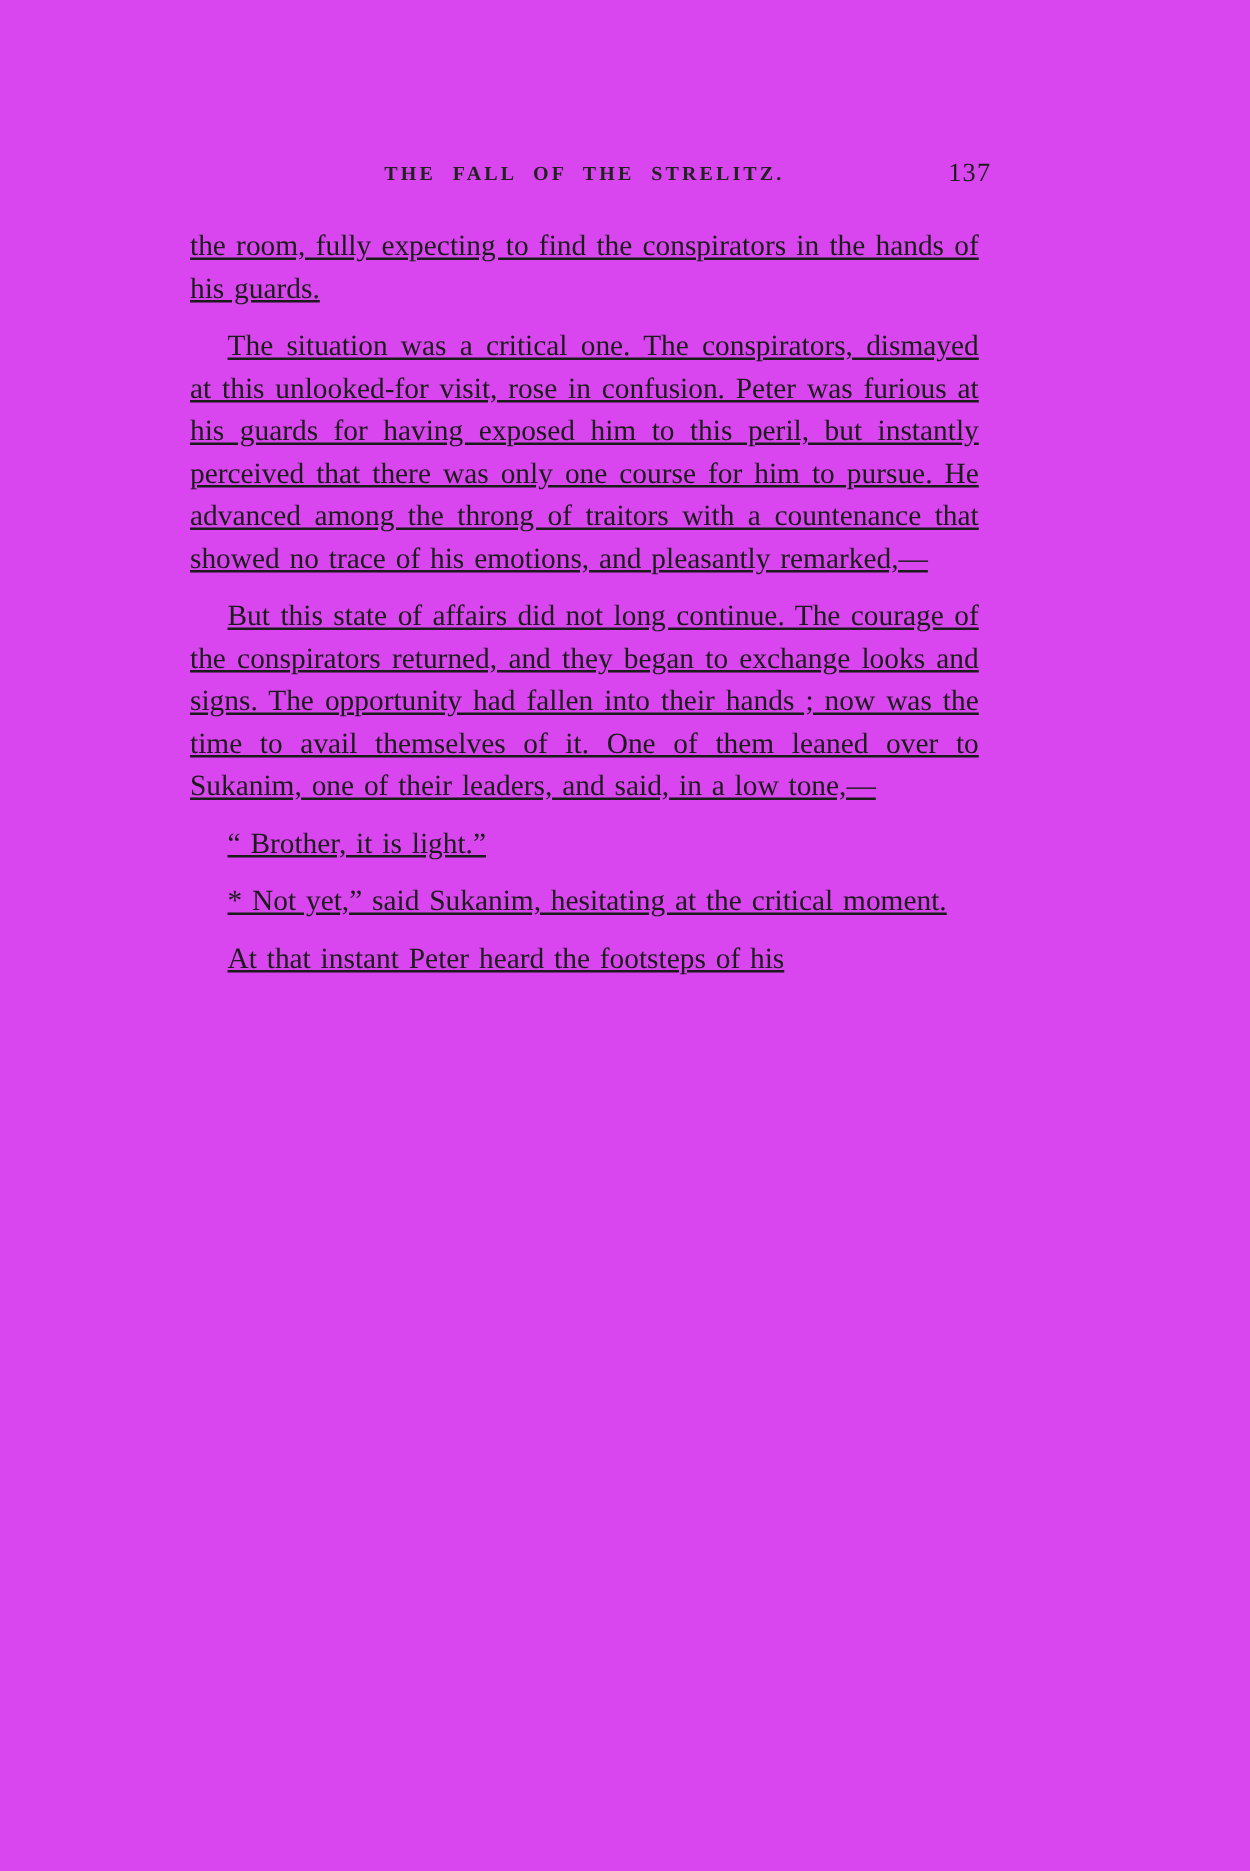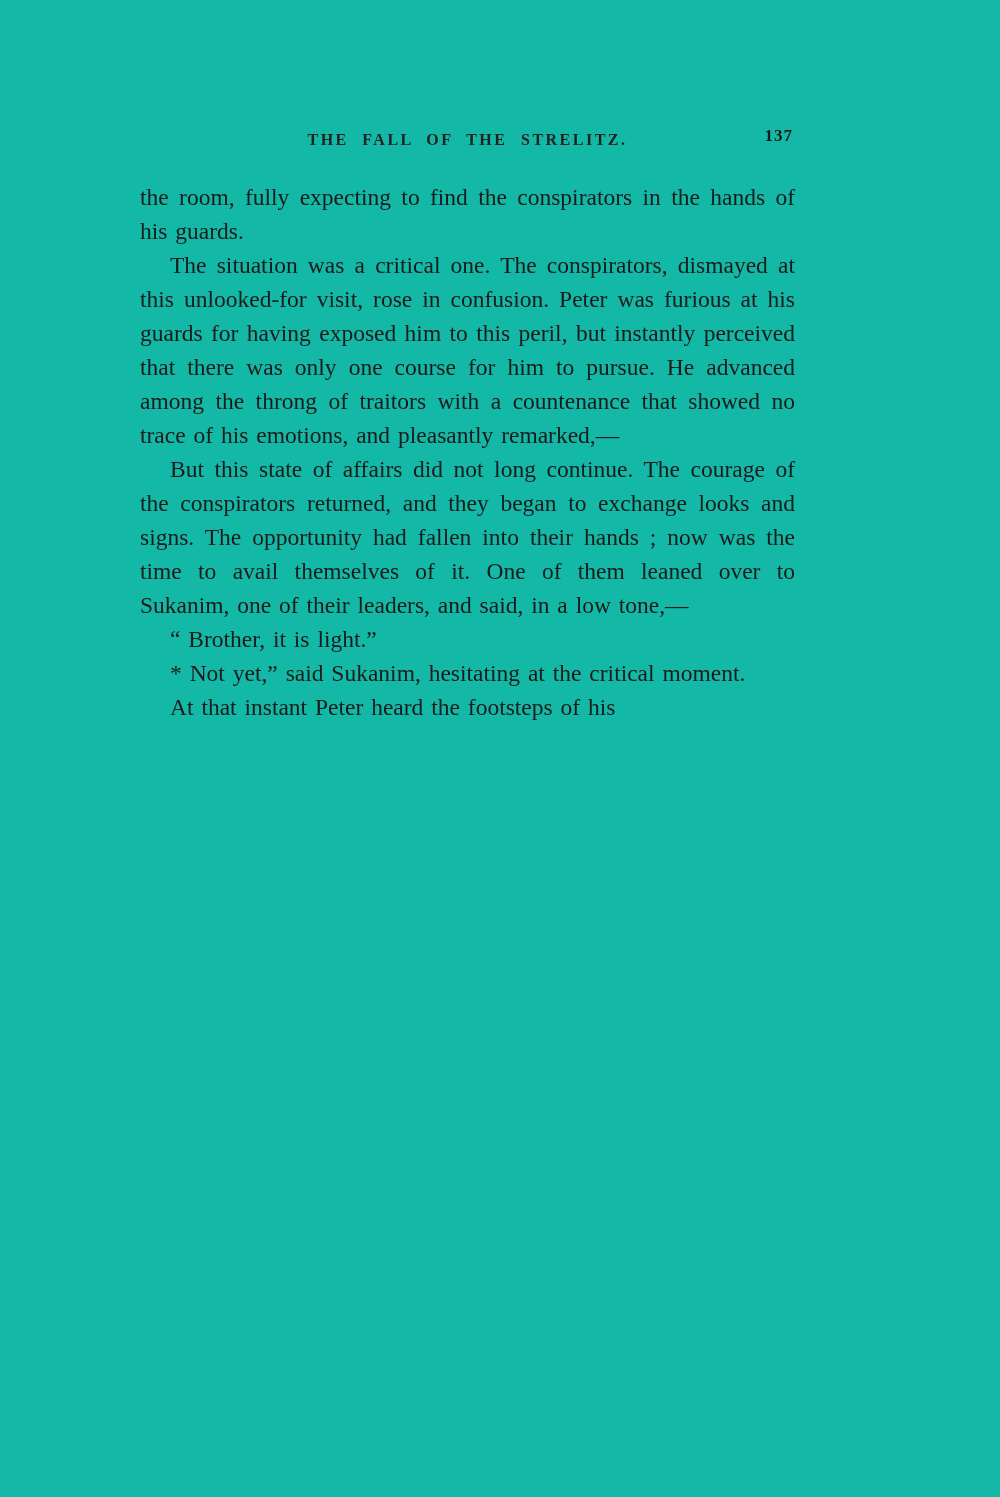--- a/index.html
+++ b/index.html
@@ -5,21 +5,21 @@
   html, body {
     margin: 0;
     padding: 0;
     background: #e8e8e8;
   }
   .page {
     position: relative;
     width: 1000px;
     height: 1497px;
     margin: 0 auto;
-    background: #14b8a6;
+    background: #d946ef;
     color: #1b1b1b;
     font-family: "Liberation Serif", "DejaVu Serif", serif;
     overflow: hidden;
   }
   .content {
     position: absolute;
     left: 140px;
     top: 126px;
     width: 655px;
   }
@@ -34,34 +34,35 @@
     font-weight: bold;
     letter-spacing: 2.5px;
     word-spacing: 7px;
     padding-top: 5px;
     color: #222;
   }
   .page-number {
     position: absolute;
     right: 2px;
     top: 0;
-    font-size: 17px;
-    font-weight: bold;
+    font-size: 21px;
+    font-weight: normal;
     letter-spacing: 1px;
     color: #1b1b1b;
   }
   .body-text {
     margin-top: 18px;
     font-size: 23.5px;
     line-height: 34px;
     text-align: justify;
     word-spacing: 2px;
   }
   .para {
-    margin: 0;
+    margin: 12px;
+    text-decoration: underline;
   }
   .para.indent {
     text-indent: 30px;
   }
 </style>
 </head>
 <body>
 
 <div class="page">
   <div class="content">

